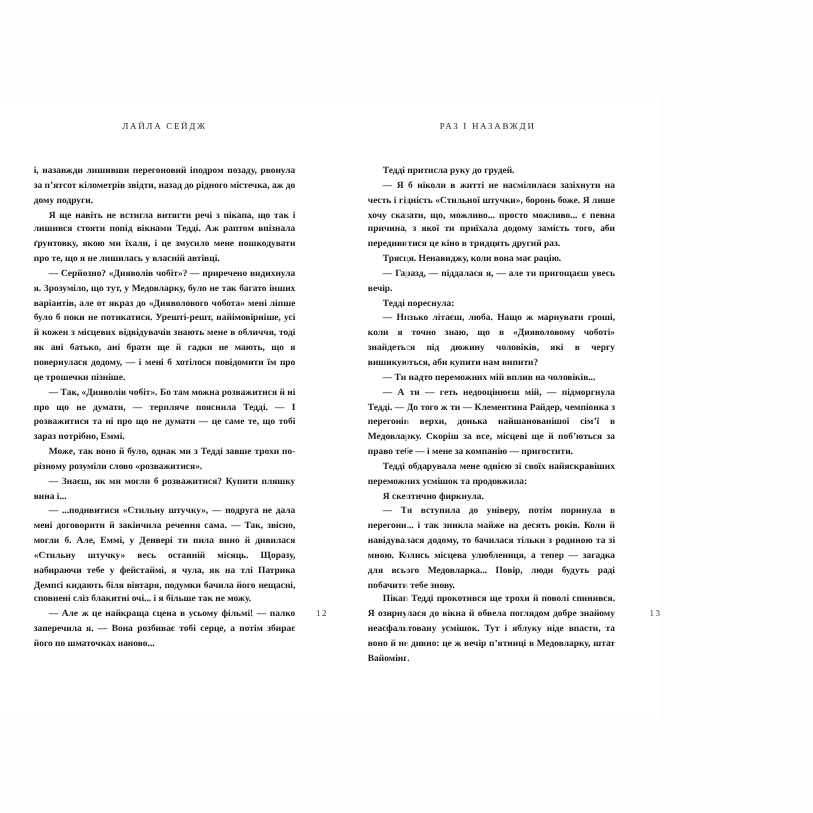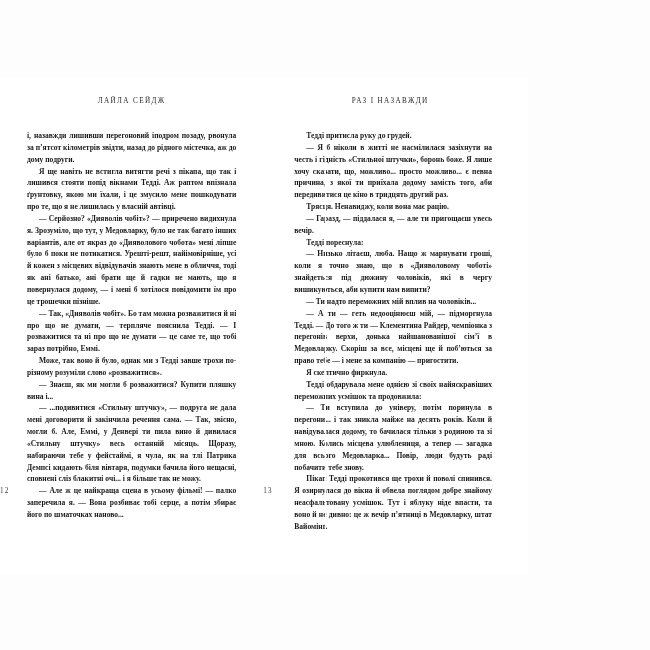--- a/index.html
+++ b/index.html
@@ -66,21 +66,21 @@
   }
   .body-text p.indent {
     text-indent: 12px;
   }
 
   .folio {
     position: absolute;
     bottom: 80px;
     left: 0;
     width: 100%;
-    text-align: left;
+    text-align: right;
     font-size: 7.2px;
     letter-spacing: 1.1px;
     color: #3a3a3c;
   }
   .page-left  .folio { padding-right: 1px; }
   .page-right .folio { padding-left: 1px; }
 
   .gutter-shade {
     position: absolute;
     top: 0;
@@ -115,22 +115,22 @@
     <div class="running-head">РАЗ І НАЗАВЖДИ</div>
     <div class="body-text">
       <p class="indent">Тедді притисла руку до грудей.</p>
       <p class="indent">— Я б ніколи в житті не насмілилася зазіхнути на честь і гідність «Стильної штучки», боронь боже. Я лише хочу сказати, що, можливо... просто можливо... є певна причина, з якої ти приїхала додому замість того, аби передивитися це кіно в тридцять другий раз.</p>
       <p class="indent">Трясця. Ненавиджу, коли вона має рацію.</p>
       <p class="indent">— Гаразд, — піддалася я, — але ти пригощаєш увесь вечір.</p>
       <p class="indent">Тедді пореснула:</p>
       <p class="indent">— Низько літаєш, люба. Нащо ж марнувати гроші, коли я точно знаю, що в «Дияволовому чоботі» знайдеться під дюжину чоловіків, які в чергу вишикуються, аби купити нам випити?</p>
       <p class="indent">— Ти надто переможних мій вплив на чоловіків...</p>
       <p class="indent">— А ти — геть недооцінюєш мій, — підморгнула Тедді. — До того ж ти — Клементина Райдер, чемпіонка з перегонів верхи, донька найшанованішої сім’ї в Медовларку. Скоріш за все, місцеві ще й поб’ються за право тебе — і мене за компанію — пригостити.</p>
+      <p class="indent">Тедді обдарувала мене однією зі своїх найяскравіших переможних усмішок та продовжила:</p>
       <p class="indent">Я скептично фиркнула.</p>
-      <p class="indent">Тедді обдарувала мене однією зі своїх найяскравіших переможних усмішок та продовжила:</p>
       <p class="indent">— Ти вступила до універу, потім поринула в перегони... і так зникла майже на десять років. Коли й навідувалася додому, то бачилася тільки з родиною та зі мною. Колись місцева улюблениця, а тепер — загадка для всього Медовларка... Повір, люди будуть раді побачити тебе знову.</p>
       <p class="indent">Пікап Тедді прокотився ще трохи й поволі спинився. Я озирнулася до вікна й обвела поглядом добре знайому неасфальтовану усмішок. Тут і яблуку ніде впасти, та воно й не дивно: це ж вечір п’ятниці в Медовларку, штат Вайомінґ.</p>
     </div>
     <div class="folio">13</div>
   </div>
 
   <div class="gutter-shade"></div>
 </div>
 
 </body></html>

